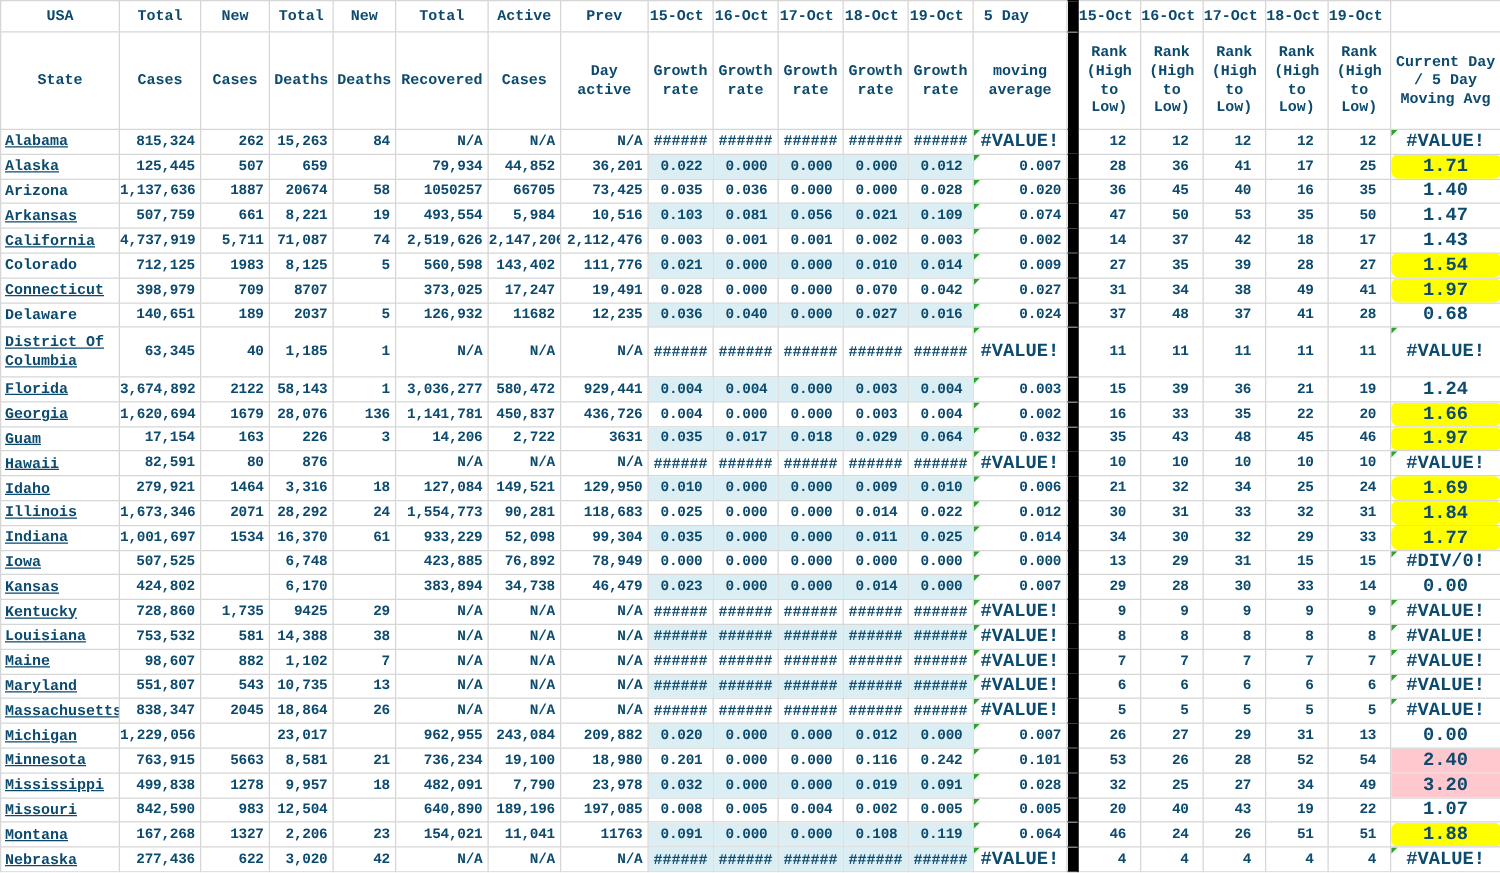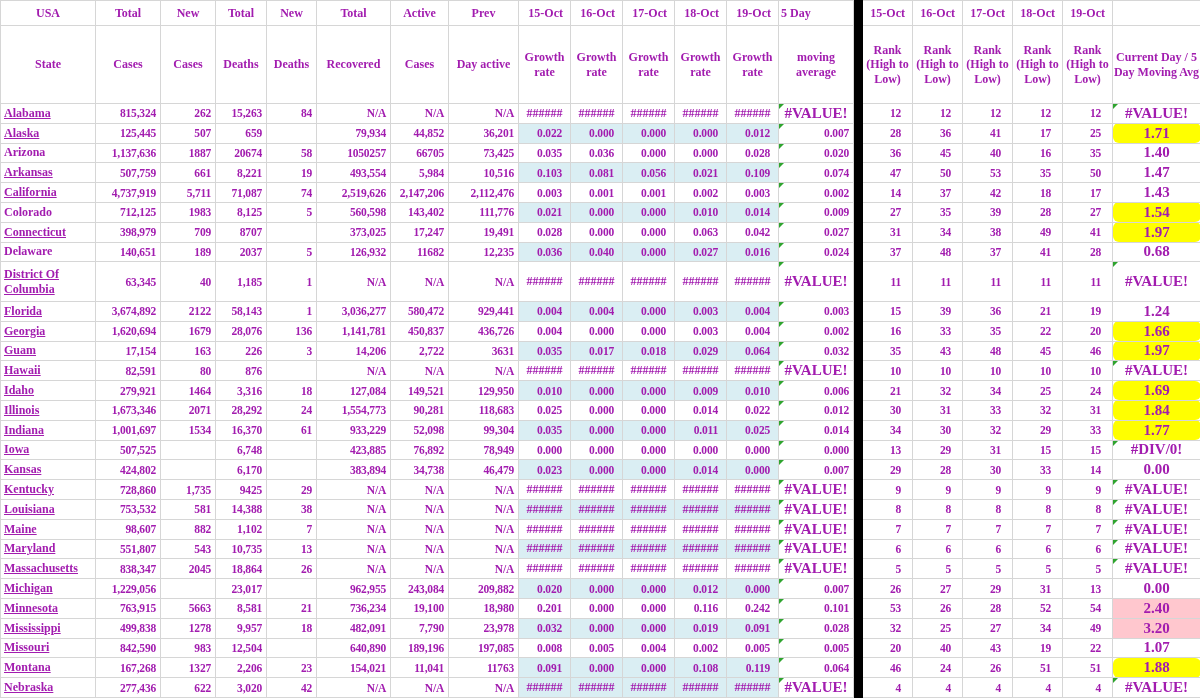--- a/index.html
+++ b/index.html
@@ -1,26 +1,26 @@
 <!DOCTYPE html>
 <html style="--band: #DAEEF3; --yellow: #FFFF00; --pink: #FFC7CE; --green: #2EA42E; --grid: #D6D6D6; --divider: #000000;"><head>
 <meta charset="utf-8">
 <style>
   html,body{margin:0;padding:0;background:#fff;}
   .sheet{width:1200px;height:698px;overflow:hidden;background:#fff;
-         font-family:Liberation Serif, serif;font-weight:700;color:#a21caf;}
+         font-family:Liberation Mono, monospace;font-weight:700;color:#0c4a6e;}
   table{border-collapse:collapse;table-layout:fixed;width:1200px;}
   th,td{border:1px solid var(--grid);padding:0;margin:0;overflow:hidden;
         white-space:nowrap;position:relative;vertical-align:middle;font-size:12px;font-weight:700;}
   tr.h1{height:25px;} tr.h2{height:78px;}
   tbody tr{height:19.8px;} tbody tr.tall{height:39.6px;}
   thead th{text-align:center;}
   .h2 th{white-space:normal;line-height:1.22;}
   th.date{text-align:right;padding-right:7px;}
-  th.left{text-align:left;padding-left:2px;}
+  th.left{text-align:left;padding-left:8px;}
   td.c-state{text-align:left;padding-left:3px;font-size:12px;}
   td.c-state.link{text-decoration:underline;}
   tr.tall td.c-state{white-space:normal;line-height:1.25;margin-left:39px;}
   td.num{text-align:right;padding-right:4px;font-size:11.5px;letter-spacing:-0.2px;}
   td.growth{padding-right:8px;}
   td.rank{padding-right:11px;}
   td.fill{text-align:center;padding:0 1px;}
   td.band{background:var(--band);}
   td.ratio{text-align:center;font-size:15px;}
   td.bg-yellow{background:var(--yellow);border-radius:6px;}
@@ -249,21 +249,21 @@
           <td class="num">398,979</td>
           <td class="num">709</td>
           <td class="num">8707</td>
           <td class="num"></td>
           <td class="num">373,025</td>
           <td class="num">17,247</td>
           <td class="num">19,491</td>
           <td class="num growth">0.028</td>
           <td class="num growth">0.000</td>
           <td class="num growth">0.000</td>
-          <td class="num growth">0.063</td>
+          <td class="num growth">0.070</td>
           <td class="num growth">0.042</td>
           <td class="num tri">0.027</td>
           <td class="divider"></td>
           <td class="num rank">31</td>
           <td class="num rank">34</td>
           <td class="num rank">38</td>
           <td class="num rank">49</td>
           <td class="num rank">41</td>
           <td class="ratio bg-yellow">1.97</td>
         </tr>

